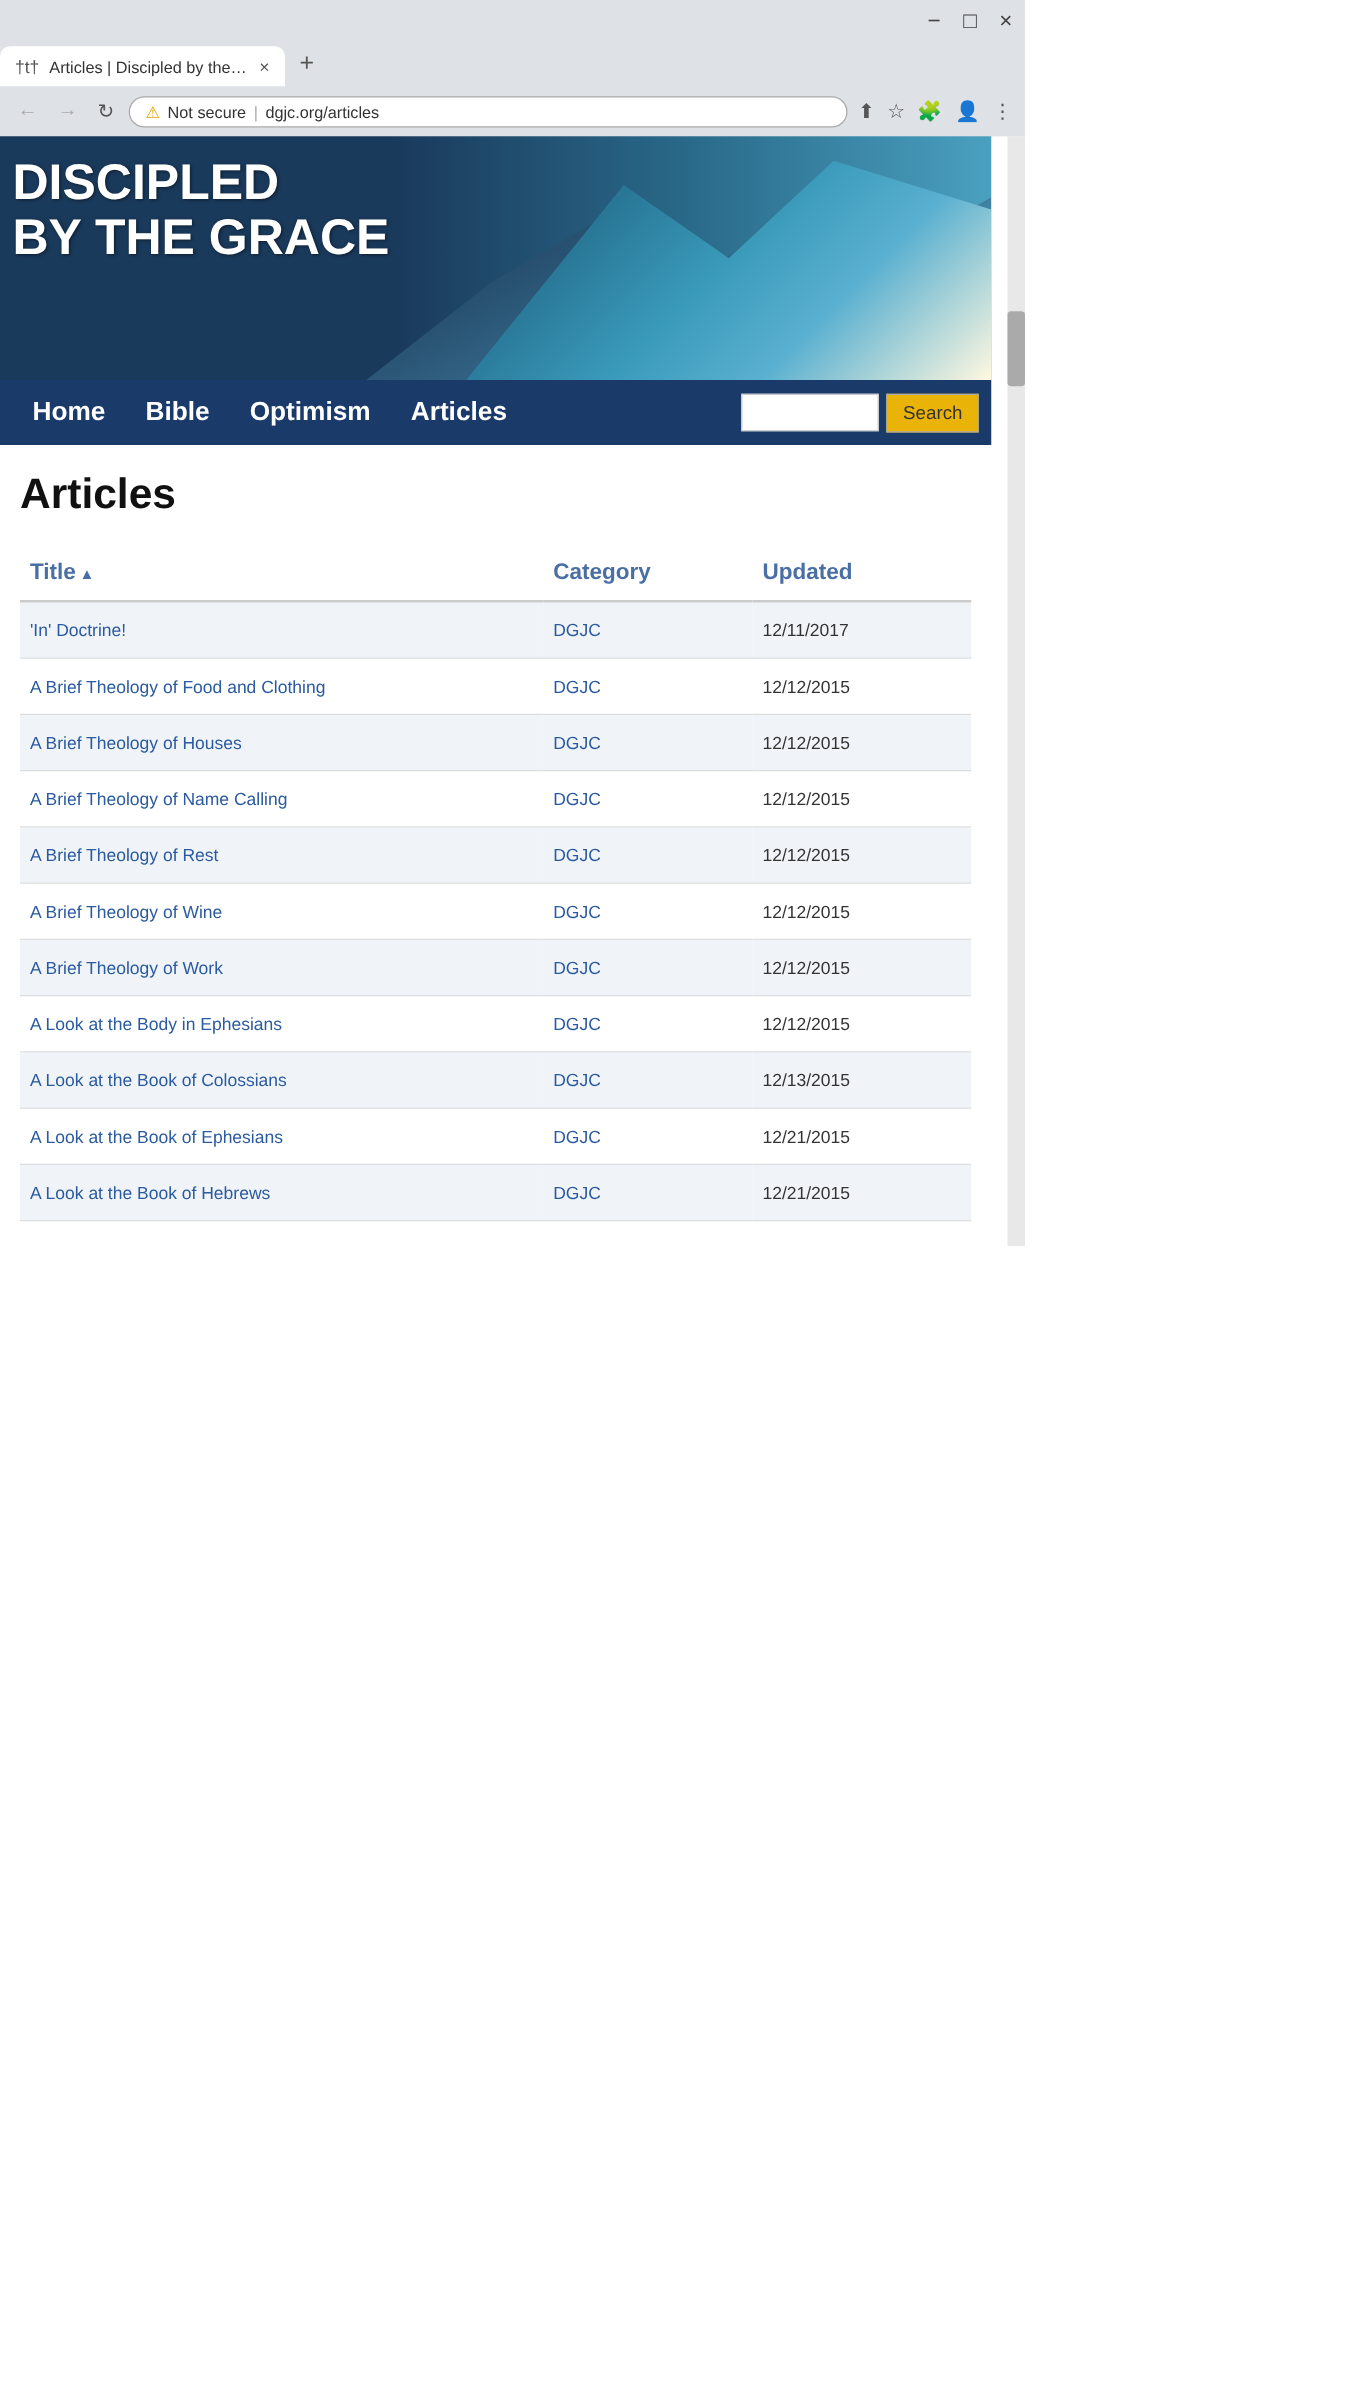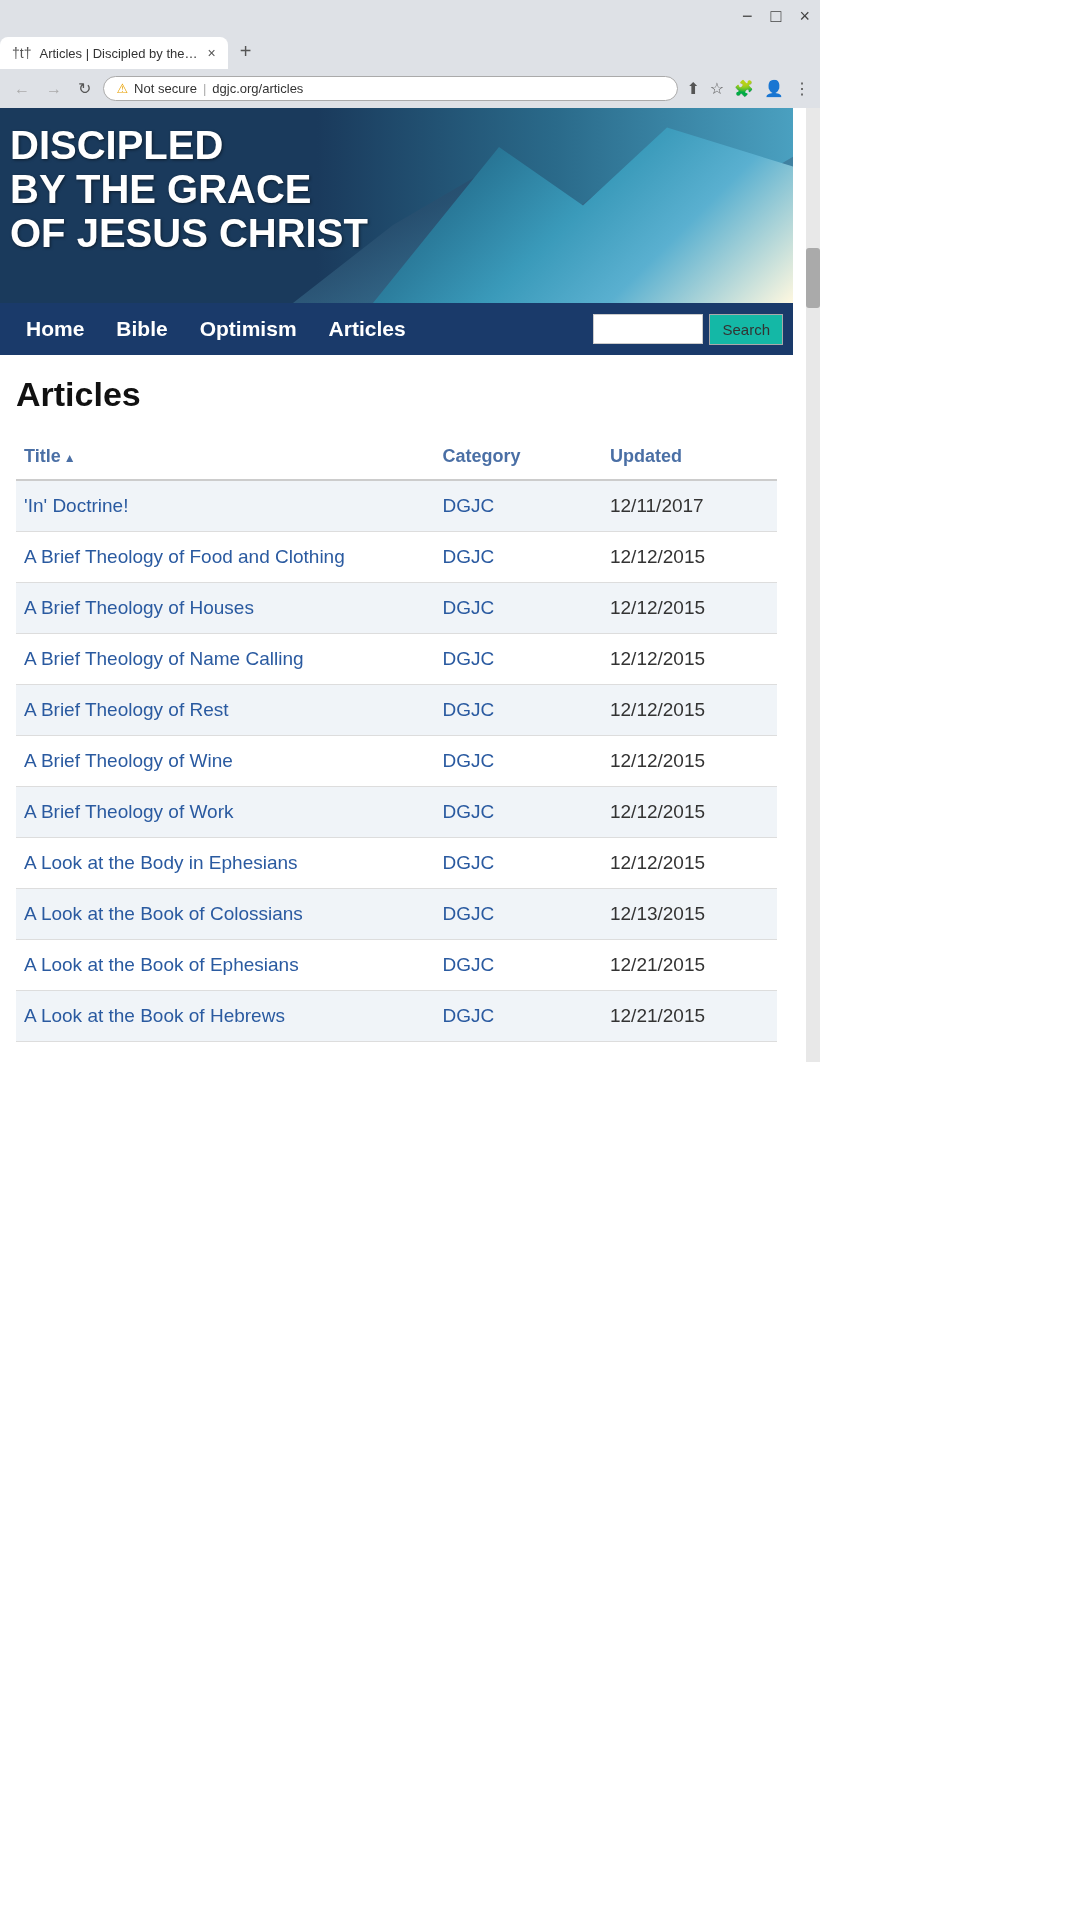--- a/index.html
+++ b/index.html
@@ -180,21 +180,21 @@
       gap: 6px;
     }
     .nav-search-input {
       border: 1px solid #ccc;
       padding: 6px 8px;
       font-size: 14px;
       width: 110px;
       background: #fff;
     }
     .nav-search-btn {
-      background: #14b8a6;
+      background: #eab308;
       border: 1px solid #aaa;
       padding: 6px 12px;
       font-size: 15px;
       cursor: pointer;
       color: #333;
     }
 
     
     .content-area {
       width: 793px;
@@ -235,21 +235,21 @@
       margin-left: 3px;
     }
     .articles-table tbody tr:nth-child(odd) {
       background: #f0f4f8;
     }
     .articles-table tbody tr:nth-child(even) {
       background: #ffffff;
     }
     .articles-table tbody td {
       padding: 14px 8px;
-      font-size: 19px;
+      font-size: 14px;
       vertical-align: top;
       border-bottom: 1px solid #ddd;
     }
     .article-link {
       color: #2a5aa0;
       cursor: pointer;
       text-decoration: none;
     }
     .cat-text {
       color: #2a5aa0;
@@ -327,21 +327,20 @@
   </div>
 
   <div style="position:relative;">
 
     <div class="hero-banner">
       <div class="hero-mountains2"></div>
       <div class="hero-mountains"></div>
       <div class="hero-text">
         <div>DISCIPLED</div>
         <div>BY THE GRACE</div>
-        <div>OF JESUS CHRIST</div>
       </div>
     </div>
 
     <div class="nav-bar">
       <a class="nav-link">Home</a>
       <a class="nav-link">Bible</a>
       <a class="nav-link">Optimism</a>
       <a class="nav-link">Articles</a>
       <div class="nav-search-box">
         <input class="nav-search-input" type="text" placeholder="" style="">

